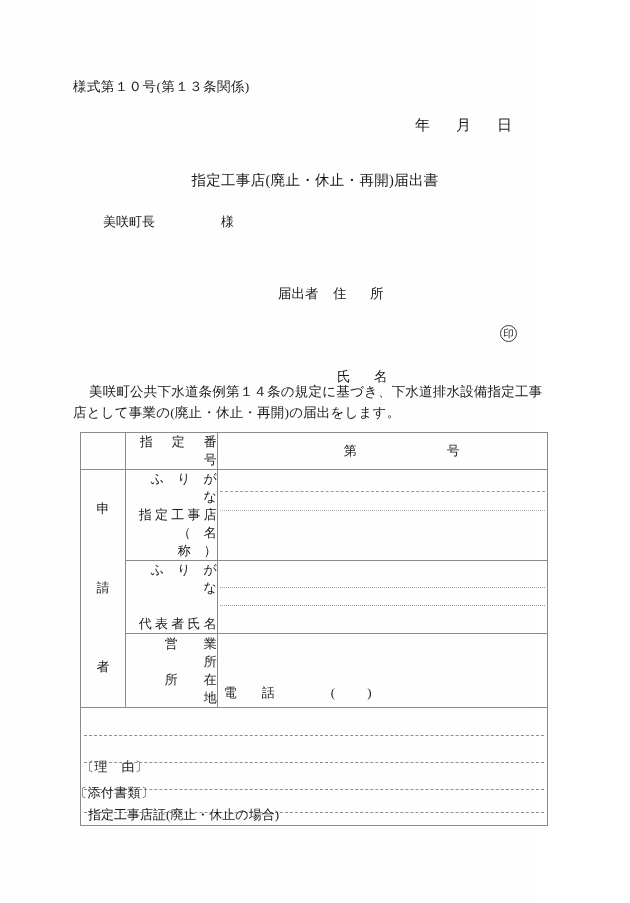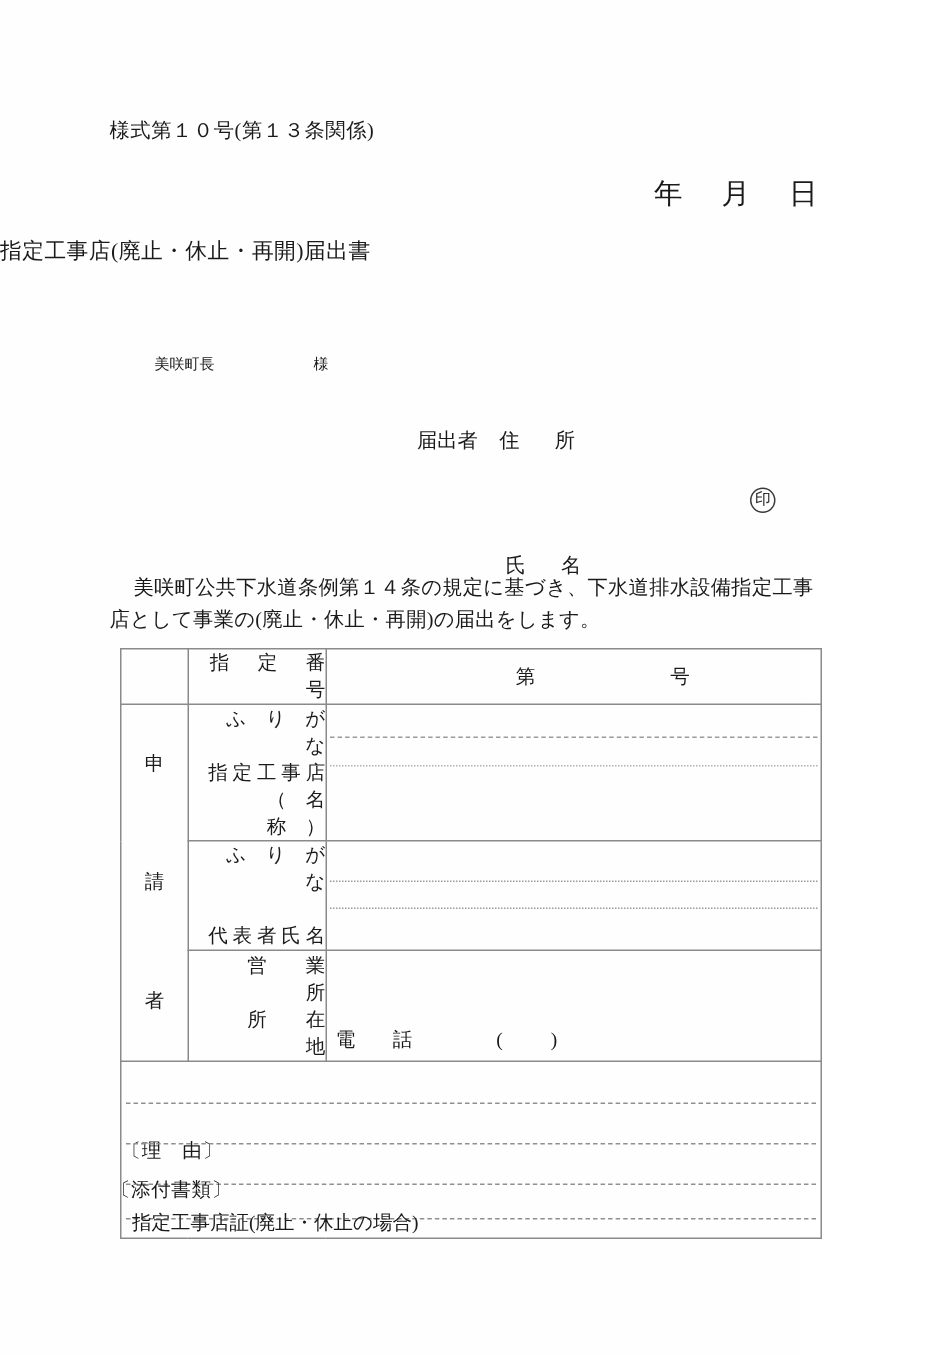--- a/index.html
+++ b/index.html
@@ -26,39 +26,39 @@
   
   .form-code {
     position: absolute;
     left: 73px; top: 78px;
     font-size: 13.5px;
     letter-spacing: 0.4px;
     white-space: nowrap;
   }
   .date-line {
     position: absolute;
-    left: 436px; top: 116px;
-    font-size: 19px;
+    left: 415px; top: 116px;
+    font-size: 15px;
     white-space: nowrap;
   }
   .date-line .gap { display: inline-block; width: 26px; }
 
   .doc-title {
     position: absolute;
-    left: 0; top: 158px;
+    left: 0; top: 171px;
     width: 630px;
-    text-align: left;
+    text-align: center;
     font-size: 14.5px;
     letter-spacing: 0.3px;
   }
 
   .addressee {
     position: absolute;
-    left: 103px; top: 236px;
-    font-size: 10px;
+    left: 103px; top: 213px;
+    font-size: 13px;
     white-space: nowrap;
   }
   .addressee .gap { display: inline-block; width: 66px; }
 
   .submitter {
     position: absolute;
     left: 278px; top: 285px;
     font-size: 13.5px;
     white-space: nowrap;
   }

